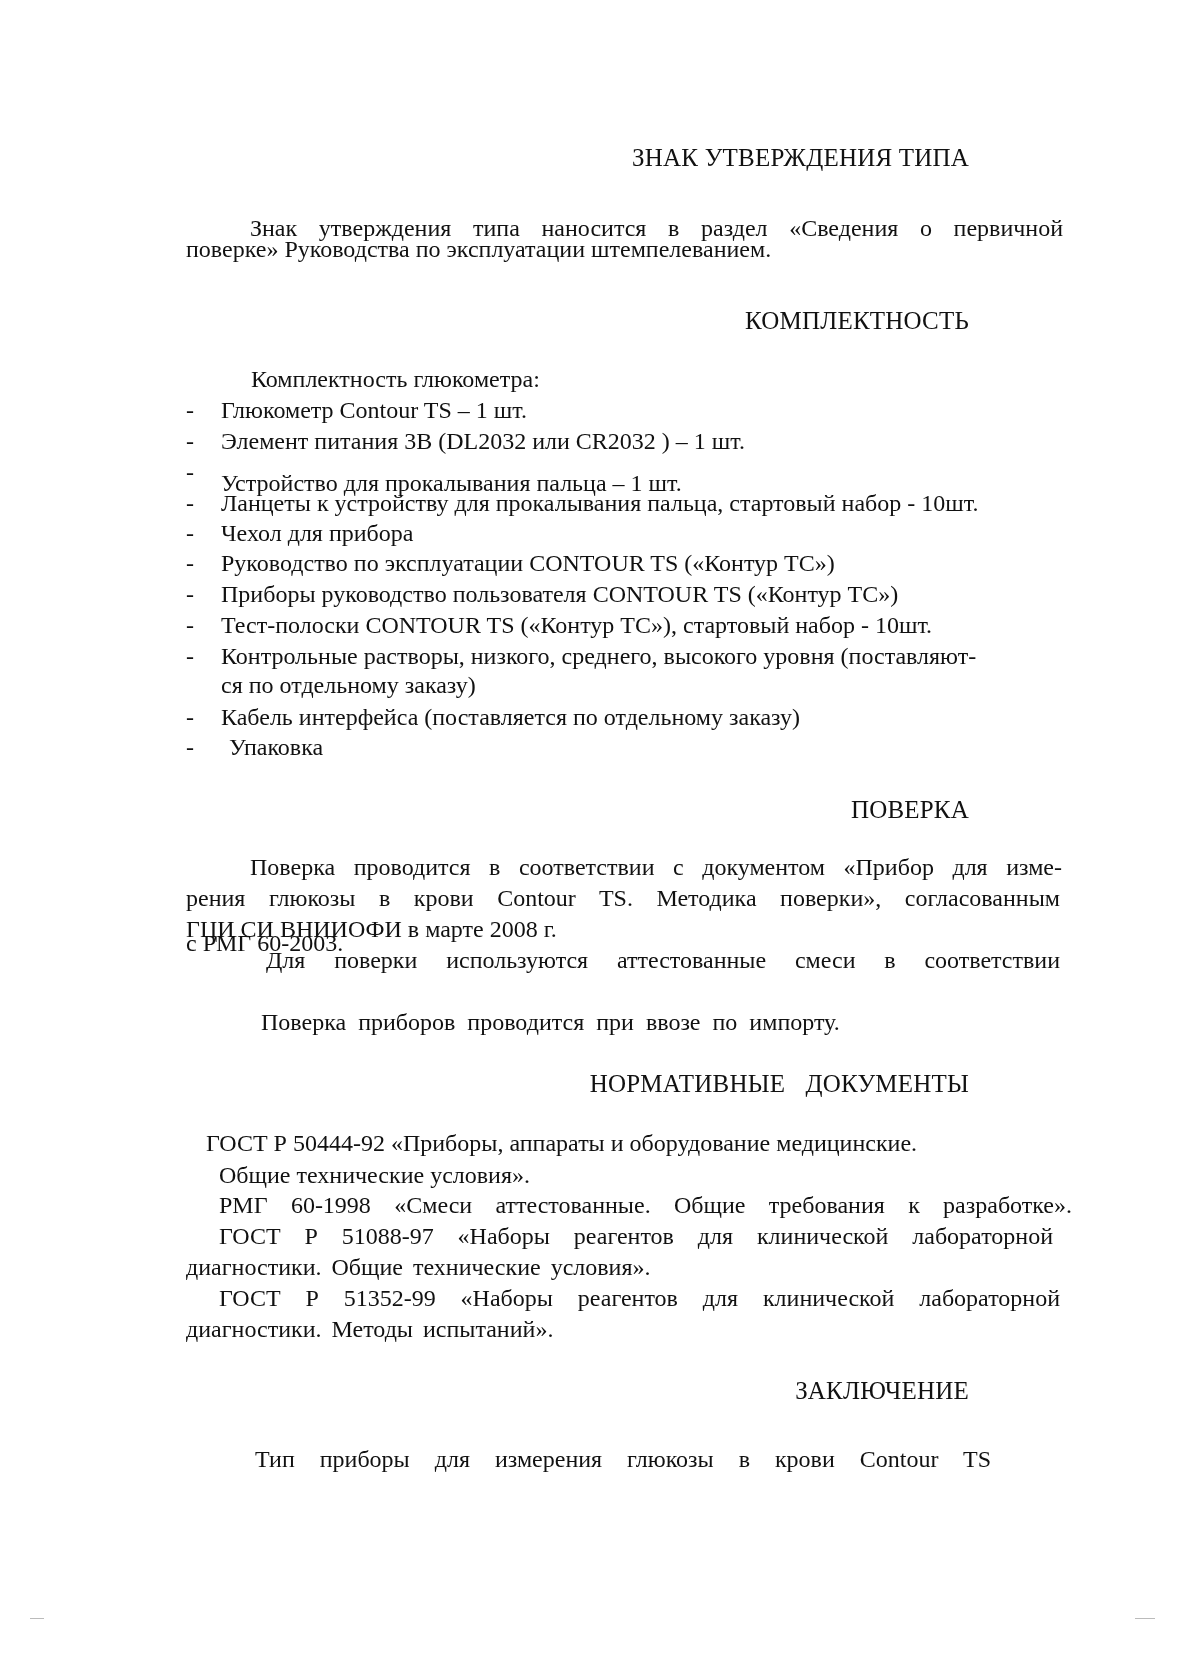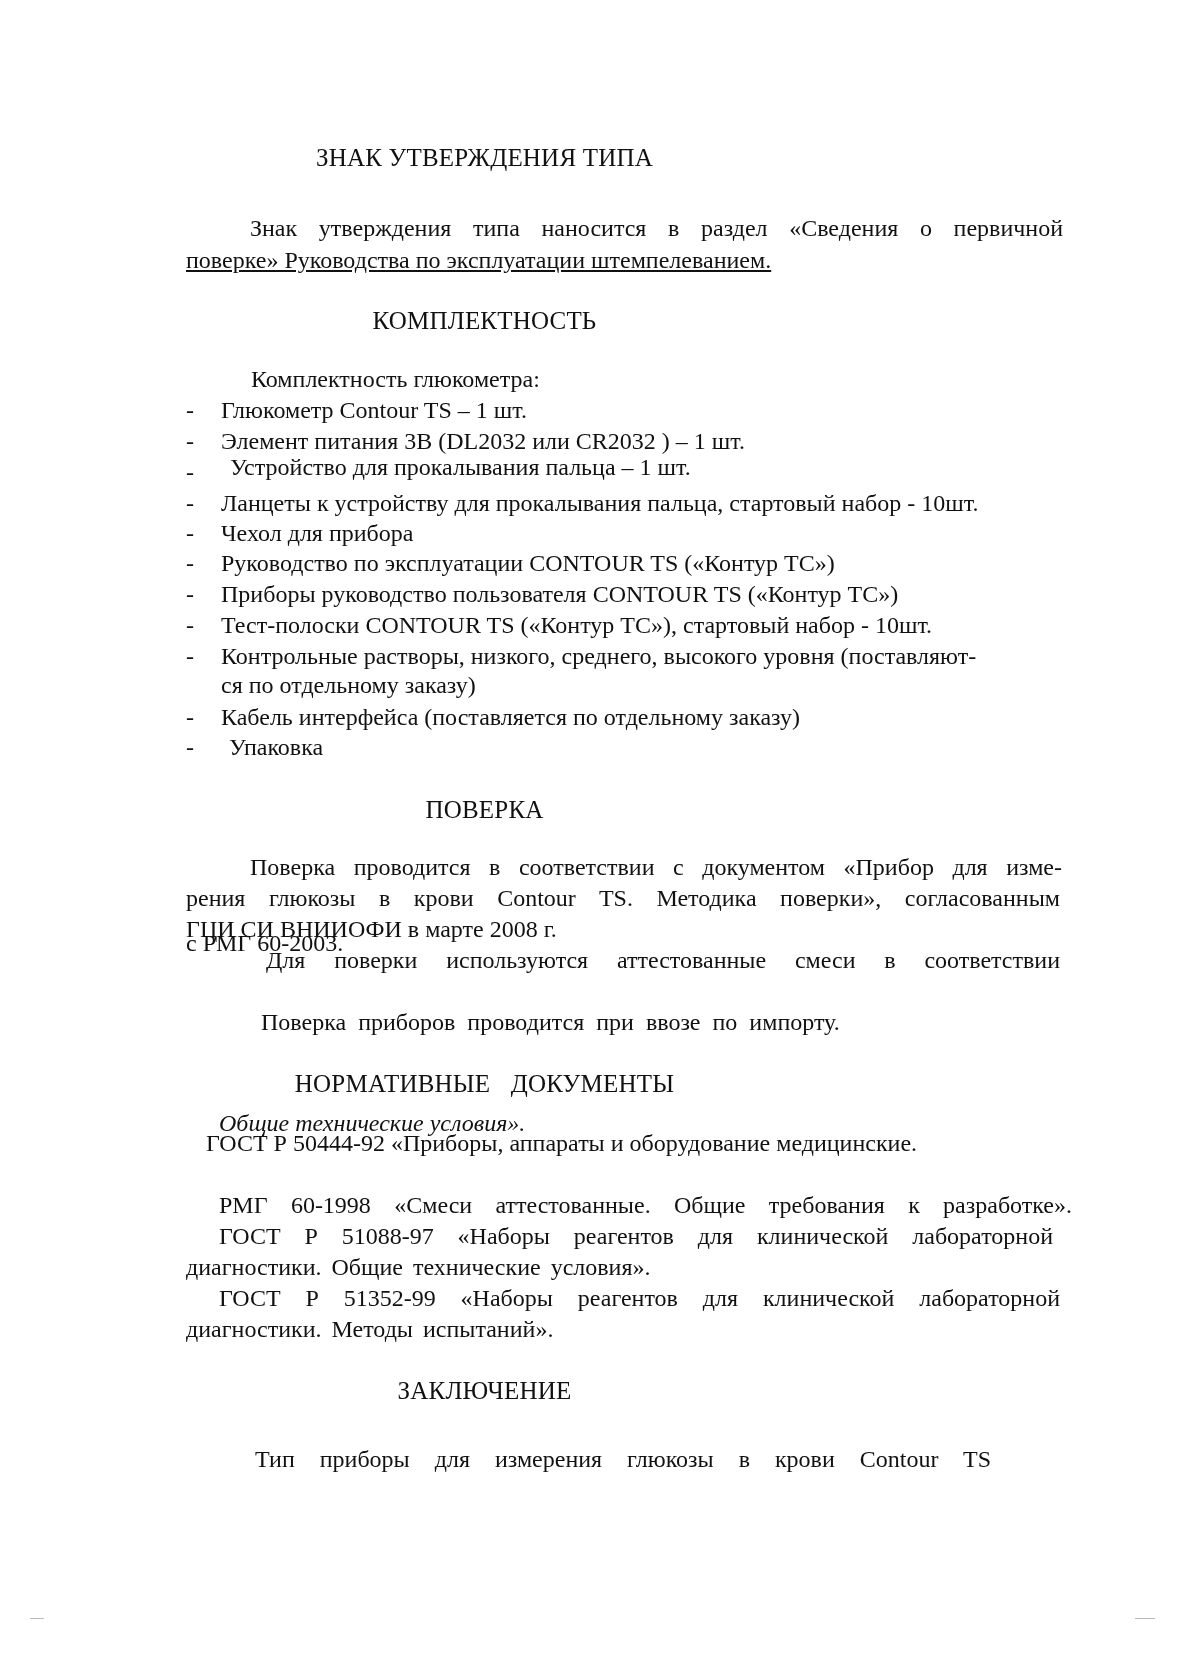--- a/index.html
+++ b/index.html
@@ -3,52 +3,52 @@
   <meta charset="utf-8">
   <style>
     html, body { margin: 0; padding: 0; background: #ffffff; }
     body {
       width: 1187px; height: 1662px; position: relative; overflow: hidden;
       font-family: "Liberation Serif", "DejaVu Serif", serif;
       color: #111111;
     }
     .page { position: absolute; left: 0; top: 0; width: 1187px; height: 1662px; }
     .heading {
-      position: absolute; left: 0; width: 969px; text-align: center;
+      position: absolute; left: 0; width: 969px; text-align: right;
       font-size: 25px; line-height: 30px; letter-spacing: 0.2px;
     }
     .line {
       position: absolute; font-size: 24px; line-height: 30px; white-space: nowrap;
     }
     .just { text-align: justify; text-align-last: justify; }
     .dash { position: absolute; left: 186px; font-size: 24px; line-height: 30px; }
     .item { position: absolute; left: 221px; font-size: 24px; line-height: 30px; white-space: nowrap; }
     .speck { position: absolute; background: #bbb; height: 1px; }
   </style>
 </head>
 <body>
 
 <div class="page">
 
   <div class="heading" style="top:143px;">ЗНАК УТВЕРЖДЕНИЯ ТИПА</div>
   <div class="line just" style="left:250px; width:813px; top:213px;">Знак утверждения типа наносится в раздел «Сведения о первичной</div>
-  <div class="line" style="left:186px; top:245px;text-decoration:underline;">поверке» Руководства по эксплуатации штемпелеванием.</div>
+  <div class="line" style="left:186px; top:234px;">поверке» Руководства по эксплуатации штемпелеванием.</div>
 
   <div class="heading" style="top:306px;">КОМПЛЕКТНОСТЬ</div>
   <div class="line" style="left:251px; top:364px;">Комплектность глюкометра:</div>
 
   <div>
     <span class="dash" style="top:395px;">-</span>
     <span class="item" style="top:395px;">Глюкометр Contour TS – 1 шт.</span>
 
     <span class="dash" style="top:426px;">-</span>
     <span class="item" style="top:426px;">Элемент питания 3В (DL2032 или CR2032 ) – 1 шт.</span>
 
     <span class="dash" style="top:457px;">-</span>
-    <span class="item" style="top:452px;margin-left:9px;">Устройство для прокалывания пальца – 1 шт.</span>
+    <span class="item" style="top:468px;">Устройство для прокалывания пальца – 1 шт.</span>
 
     <span class="dash" style="top:488px;">-</span>
     <span class="item" style="top:488px;">Ланцеты к устройству для прокалывания пальца, стартовый набор - 10шт.</span>
 
     <span class="dash" style="top:518px;">-</span>
     <span class="item" style="top:518px;">Чехол для прибора</span>
 
     <span class="dash" style="top:548px;">-</span>
     <span class="item" style="top:548px;">Руководство по эксплуатации CONTOUR TS («Контур ТС»)</span>
 
@@ -72,21 +72,21 @@
   <div class="heading" style="top:795px;">ПОВЕРКА</div>
   <div class="line just" style="left:250px; width:812px; top:852px;">Поверка проводится в соответствии с документом «Прибор для изме-</div>
   <div class="line just" style="left:186px; width:874px; top:883px;">рения глюкозы в крови Contour TS. Методика поверки», согласованным</div>
   <div class="line" style="left:186px; top:914px;">ГЦИ СИ ВНИИОФИ в марте 2008 г.</div>
   <div class="line just" style="left:266px; width:794px; top:945px;">Для поверки используются аттестованные смеси в соответствии</div>
   <div class="line" style="left:186px; top:928px;">с РМГ 60-2003.</div>
   <div class="line" style="left:261px; top:1007px; word-spacing:6px;">Поверка приборов проводится при ввозе по импорту.</div>
 
   <div class="heading" style="top:1069px; word-spacing:14px;">НОРМАТИВНЫЕ ДОКУМЕНТЫ</div>
   <div class="line" style="left:206px; top:1128px;">ГОСТ Р 50444-92 «Приборы, аппараты и оборудование медицинские.</div>
-  <div class="line" style="left:219px; top:1108px;font-style:italic;">Общие технические условия».</div>
+  <div class="line" style="left:219px; top:1160px;">Общие технические условия».</div>
   <div class="line just" style="left:219px; width:853px; top:1190px;">РМГ 60-1998 «Смеси аттестованные. Общие требования к разработке».</div>
   <div class="line just" style="left:219px; width:834px; top:1221px;">ГОСТ Р 51088-97 «Наборы реагентов для клинической лабораторной</div>
   <div class="line" style="left:186px; top:1252px; word-spacing:4px;">диагностики. Общие технические условия».</div>
   <div class="line just" style="left:219px; width:841px; top:1283px;">ГОСТ Р 51352-99 «Наборы реагентов для клинической лабораторной</div>
   <div class="line" style="left:186px; top:1314px; word-spacing:4px;">диагностики. Методы испытаний».</div>
 
   <div class="heading" style="top:1376px;">ЗАКЛЮЧЕНИЕ</div>
   <div class="line just" style="left:255px; width:736px; top:1444px;">Тип приборы для измерения глюкозы в крови Contour TS</div>
 
   <div class="speck" style="left:30px; top:1618px; width:14px;"></div>

